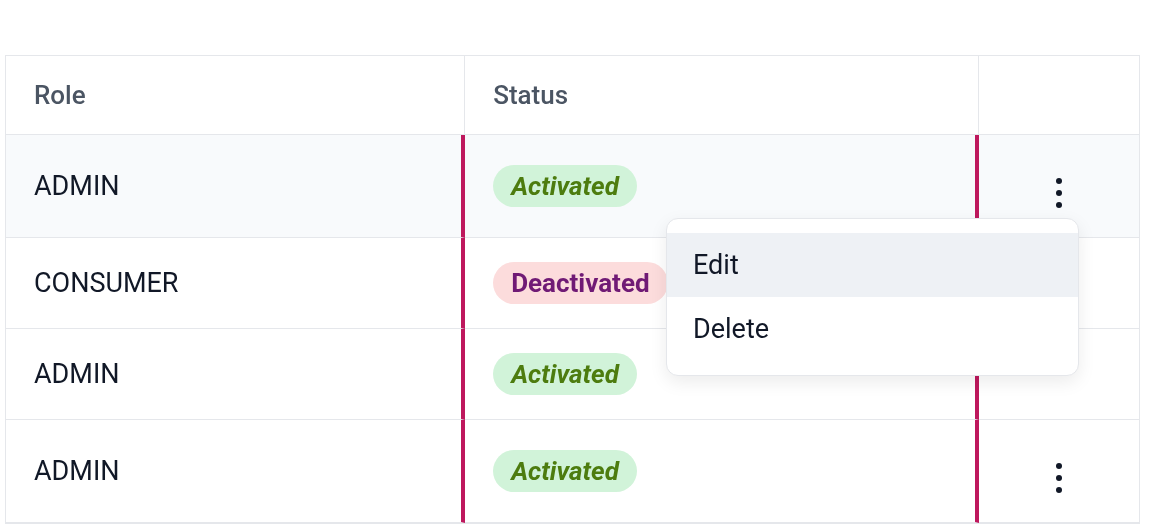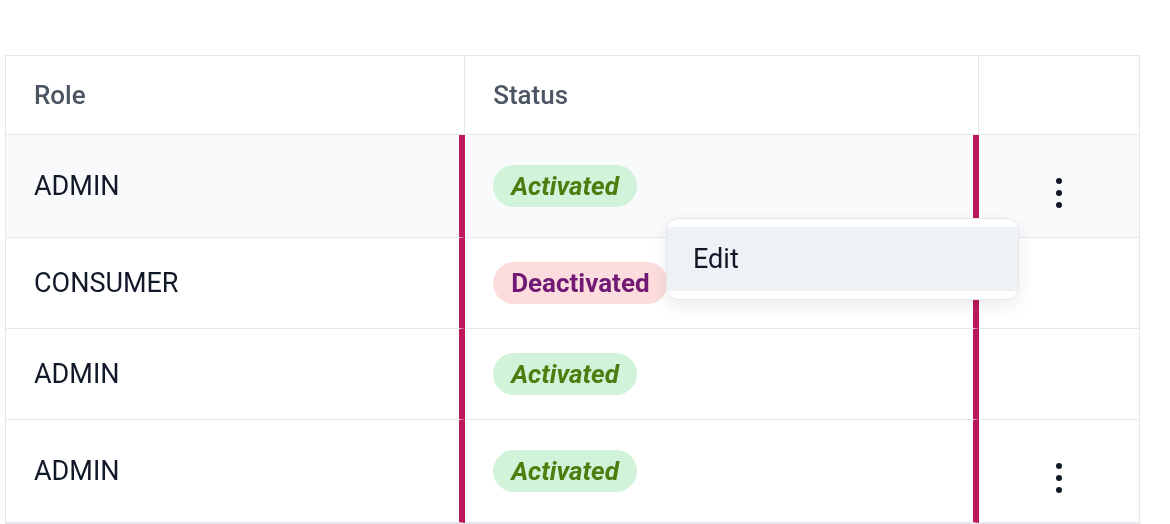--- a/index.html
+++ b/index.html
@@ -34,21 +34,21 @@
       background: #ffffff;
     }
     .table th:last-child {
       border-right: none;
     }
     .table td {
       padding: 24px 28px;
       font-size: 27px;
       color: #111827;
       border-bottom: 1px solid #e5e7eb;
-      border-right: 6px solid #be185d;
+      border-right: 4px solid #be185d;
       font-weight: 400;
     }
     .table td:last-child {
       border-right: none;
     }
     .table tr.highlighted td {
       background: #f8fafc;
     }
     .col-role {
       width: 460px;
@@ -89,26 +89,26 @@
     .kebab-dot {
       width: 6px;
       height: 6px;
       border-radius: 50%;
       background: #111827;
     }
     .dropdown {
       position: absolute;
       top: 218px;
       left: 666px;
-      width: 353px;
+      width: 413px;
       background: #ffffff;
       border: 1px solid #e5e7eb;
       border-radius: 12px;
       box-shadow: 0 6px 18px rgba(0,0,0,0.08);
-      padding: 8px 0;
+      padding: 14px 0;
       z-index: 10;
     }
     .dropdown-item {
       padding: 16px 26px;
       font-size: 27px;
       color: #111827;
       cursor: pointer;
     }
     .dropdown-item.highlighted {
       background: #eef1f5;
@@ -152,13 +152,14 @@
             <span class="kebab-dot"></span>
             <span class="kebab-dot"></span>
             <span class="kebab-dot"></span>
           </span></td>
       </tr>
     </tbody>
 </table>
 
 <div class="dropdown" id="dropdown">
     <div class="dropdown-item highlighted">Edit</div>
+    <div class="dropdown-item">Delete</div>
   </div>
 
 </body></html>

